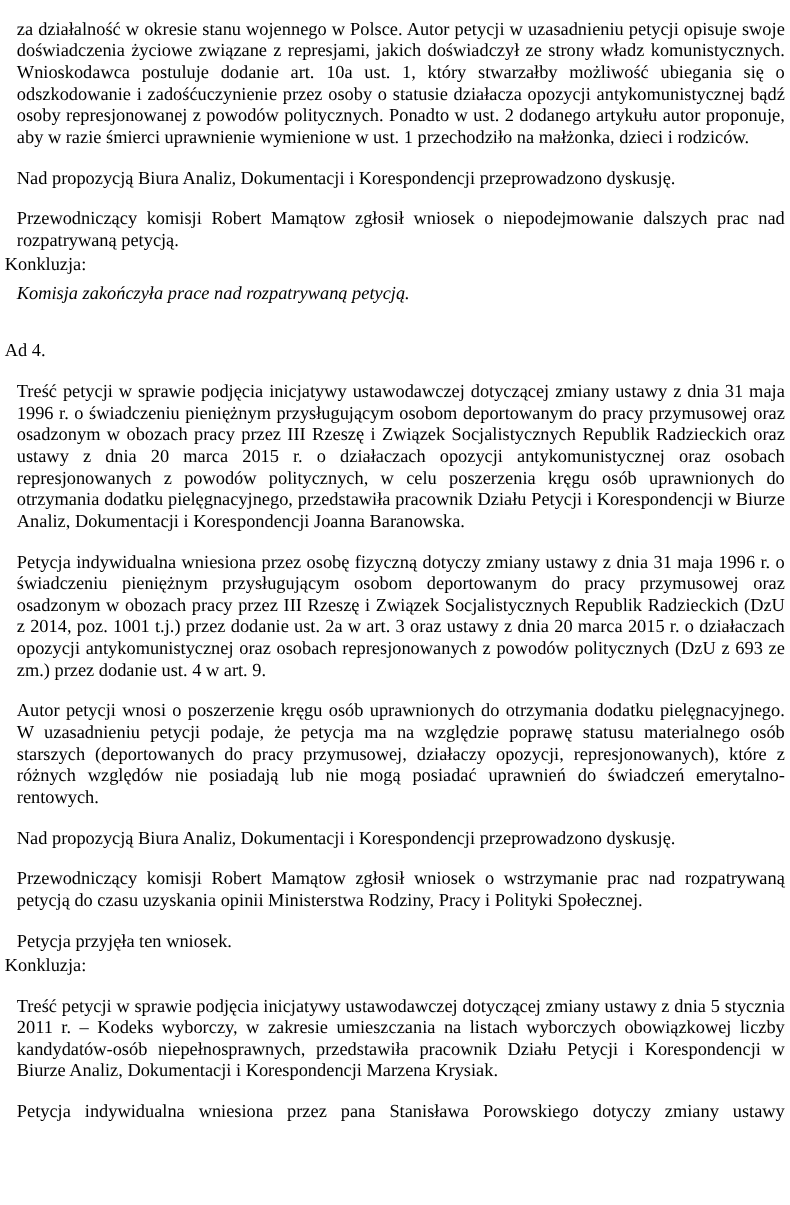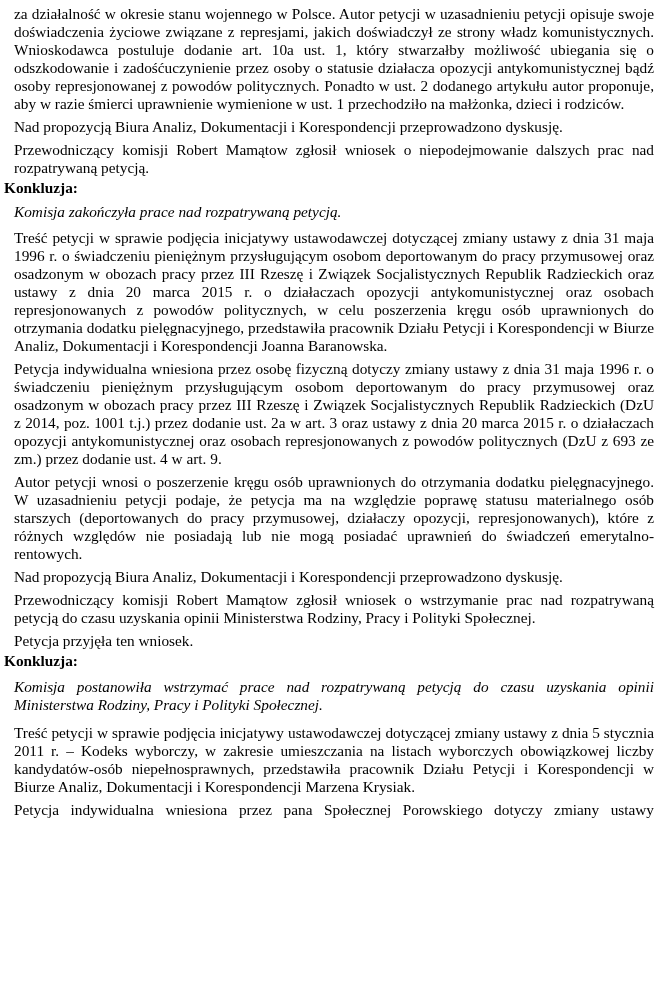--- a/index.html
+++ b/index.html
@@ -3,57 +3,57 @@
 <meta charset="utf-8">
 <style>
   html, body { margin: 0; padding: 0; background: #ffffff; }
   body {
     width: 658px; height: 1004px; overflow: hidden;
     font-family: "Liberation Serif", "DejaVu Serif", serif;
     font-size: 15.3px; color: #000000; line-height: 18px;
   }
   .page { position: relative; padding: 0 4px 0 4px; }
   .body-p {
-    margin: 5px 0 0 10px; width: 640px;
+    margin: 16px 0 0 10px; width: 640px;
     text-align: justify; text-align-last: left;
   }
   .heading {
-    font-weight: bold; margin: 0; padding: 0;
+    font-weight: normal; margin: 0; padding: 0;
   }
   .conclusion {
     margin: 0 0 0 10px; width: 640px;
     text-align: justify; text-align-last: left; font-style: italic;
   }
 </style>
 </head>
 <body>
 
 <div class="page">
 
   <div style="margin-top:1px;">
     <p class="body-p">za działalność w okresie stanu wojennego w Polsce. Autor petycji w uzasadnieniu petycji opisuje swoje doświadczenia życiowe związane z represjami, jakich doświadczył ze strony władz komunistycznych. Wnioskodawca postuluje dodanie art. 10a ust. 1, który stwarzałby możliwość ubiegania się o odszkodowanie i zadośćuczynienie przez osoby o statusie działacza opozycji antykomunistycznej bądź osoby represjonowanej z powodów politycznych. Ponadto w ust. 2 dodanego artykułu autor proponuje, aby w razie śmierci uprawnienie wymienione w ust. 1 przechodziło na małżonka, dzieci i rodziców.</p>
     <p class="body-p">Nad propozycją Biura Analiz, Dokumentacji i Korespondencji przeprowadzono dyskusję.</p>
     <p class="body-p">Przewodniczący komisji Robert Mamątow zgłosił wniosek o niepodejmowanie dalszych prac nad rozpatrywaną petycją.</p>
     <p class="heading" style="margin-top:2px;">Konkluzja:</p>
     <p class="conclusion" style="margin-top:6px;">Komisja zakończyła prace nad rozpatrywaną petycją.</p>
   </div>
 
   <div>
+    <p class="heading" style="margin-top:30px;">Ad 4.</p>
     <div style="margin-top:8px;">
       <p class="body-p">Treść petycji w sprawie podjęcia inicjatywy ustawodawczej dotyczącej zmiany ustawy z dnia 31 maja 1996 r. o świadczeniu pieniężnym przysługującym osobom deportowanym do pracy przymusowej oraz osadzonym w obozach pracy przez III Rzeszę i Związek Socjalistycznych Republik Radzieckich oraz ustawy z dnia 20 marca 2015 r. o działaczach opozycji antykomunistycznej oraz osobach represjonowanych z powodów politycznych, w celu poszerzenia kręgu osób uprawnionych do otrzymania dodatku pielęgnacyjnego, przedstawiła pracownik Działu Petycji i Korespondencji w Biurze Analiz, Dokumentacji i Korespondencji Joanna Baranowska.</p>
       <p class="body-p">Petycja indywidualna wniesiona przez osobę fizyczną dotyczy zmiany ustawy z dnia 31 maja 1996 r. o świadczeniu pieniężnym przysługującym osobom deportowanym do pracy przymusowej oraz osadzonym w obozach pracy przez III Rzeszę i Związek Socjalistycznych Republik Radzieckich (DzU z 2014, poz. 1001 t.j.) przez dodanie ust. 2a w art. 3 oraz ustawy z dnia 20 marca 2015 r. o działaczach opozycji antykomunistycznej oraz osobach represjonowanych z powodów politycznych (DzU z 693 ze zm.) przez dodanie ust. 4 w art. 9.</p>
       <p class="body-p">Autor petycji wnosi o poszerzenie kręgu osób uprawnionych do otrzymania dodatku pielęgnacyjnego. W uzasadnieniu petycji podaje, że petycja ma na względzie poprawę statusu materialnego osób starszych (deportowanych do pracy przymusowej, działaczy opozycji, represjonowanych), które z różnych względów nie posiadają lub nie mogą posiadać uprawnień do świadczeń emerytalno-rentowych.</p>
       <p class="body-p">Nad propozycją Biura Analiz, Dokumentacji i Korespondencji przeprowadzono dyskusję.</p>
       <p class="body-p">Przewodniczący komisji Robert Mamątow zgłosił wniosek o wstrzymanie prac nad rozpatrywaną petycją do czasu uzyskania opinii Ministerstwa Rodziny, Pracy i Polityki Społecznej.</p>
       <p class="body-p">Petycja przyjęła ten wniosek.</p>
     </div>
     <p class="heading" style="margin-top:2px;">Konkluzja:</p>
-    <p class="conclusion" style="margin-top:8px;">Komisja postanowiła wstrzymać prace nad rozpatrywaną petycją do czasu uzyskania opinii Ministerstwa Rodziny, Pracy i Polityki Społecznej.</p>
   </div>
 
   <div>
     <div style="margin-top:10px;">
       <p class="body-p">Treść petycji w sprawie podjęcia inicjatywy ustawodawczej dotyczącej zmiany ustawy z dnia 5 stycznia 2011 r. – Kodeks wyborczy, w zakresie umieszczania na listach wyborczych obowiązkowej liczby kandydatów-osób niepełnosprawnych, przedstawiła pracownik Działu Petycji i Korespondencji w Biurze Analiz, Dokumentacji i Korespondencji Marzena Krysiak.</p>
-      <p class="body-p" style="text-align-last: justify;">Petycja indywidualna wniesiona przez pana Społecznej Porowskiego dotyczy zmiany ustawy</p>
+      <p class="body-p" style="text-align-last: justify;">Petycja indywidualna wniesiona przez pana Stanisława Porowskiego dotyczy zmiany ustawy</p>
     </div>
   </div>
 
 </div>
 
 </body></html>

